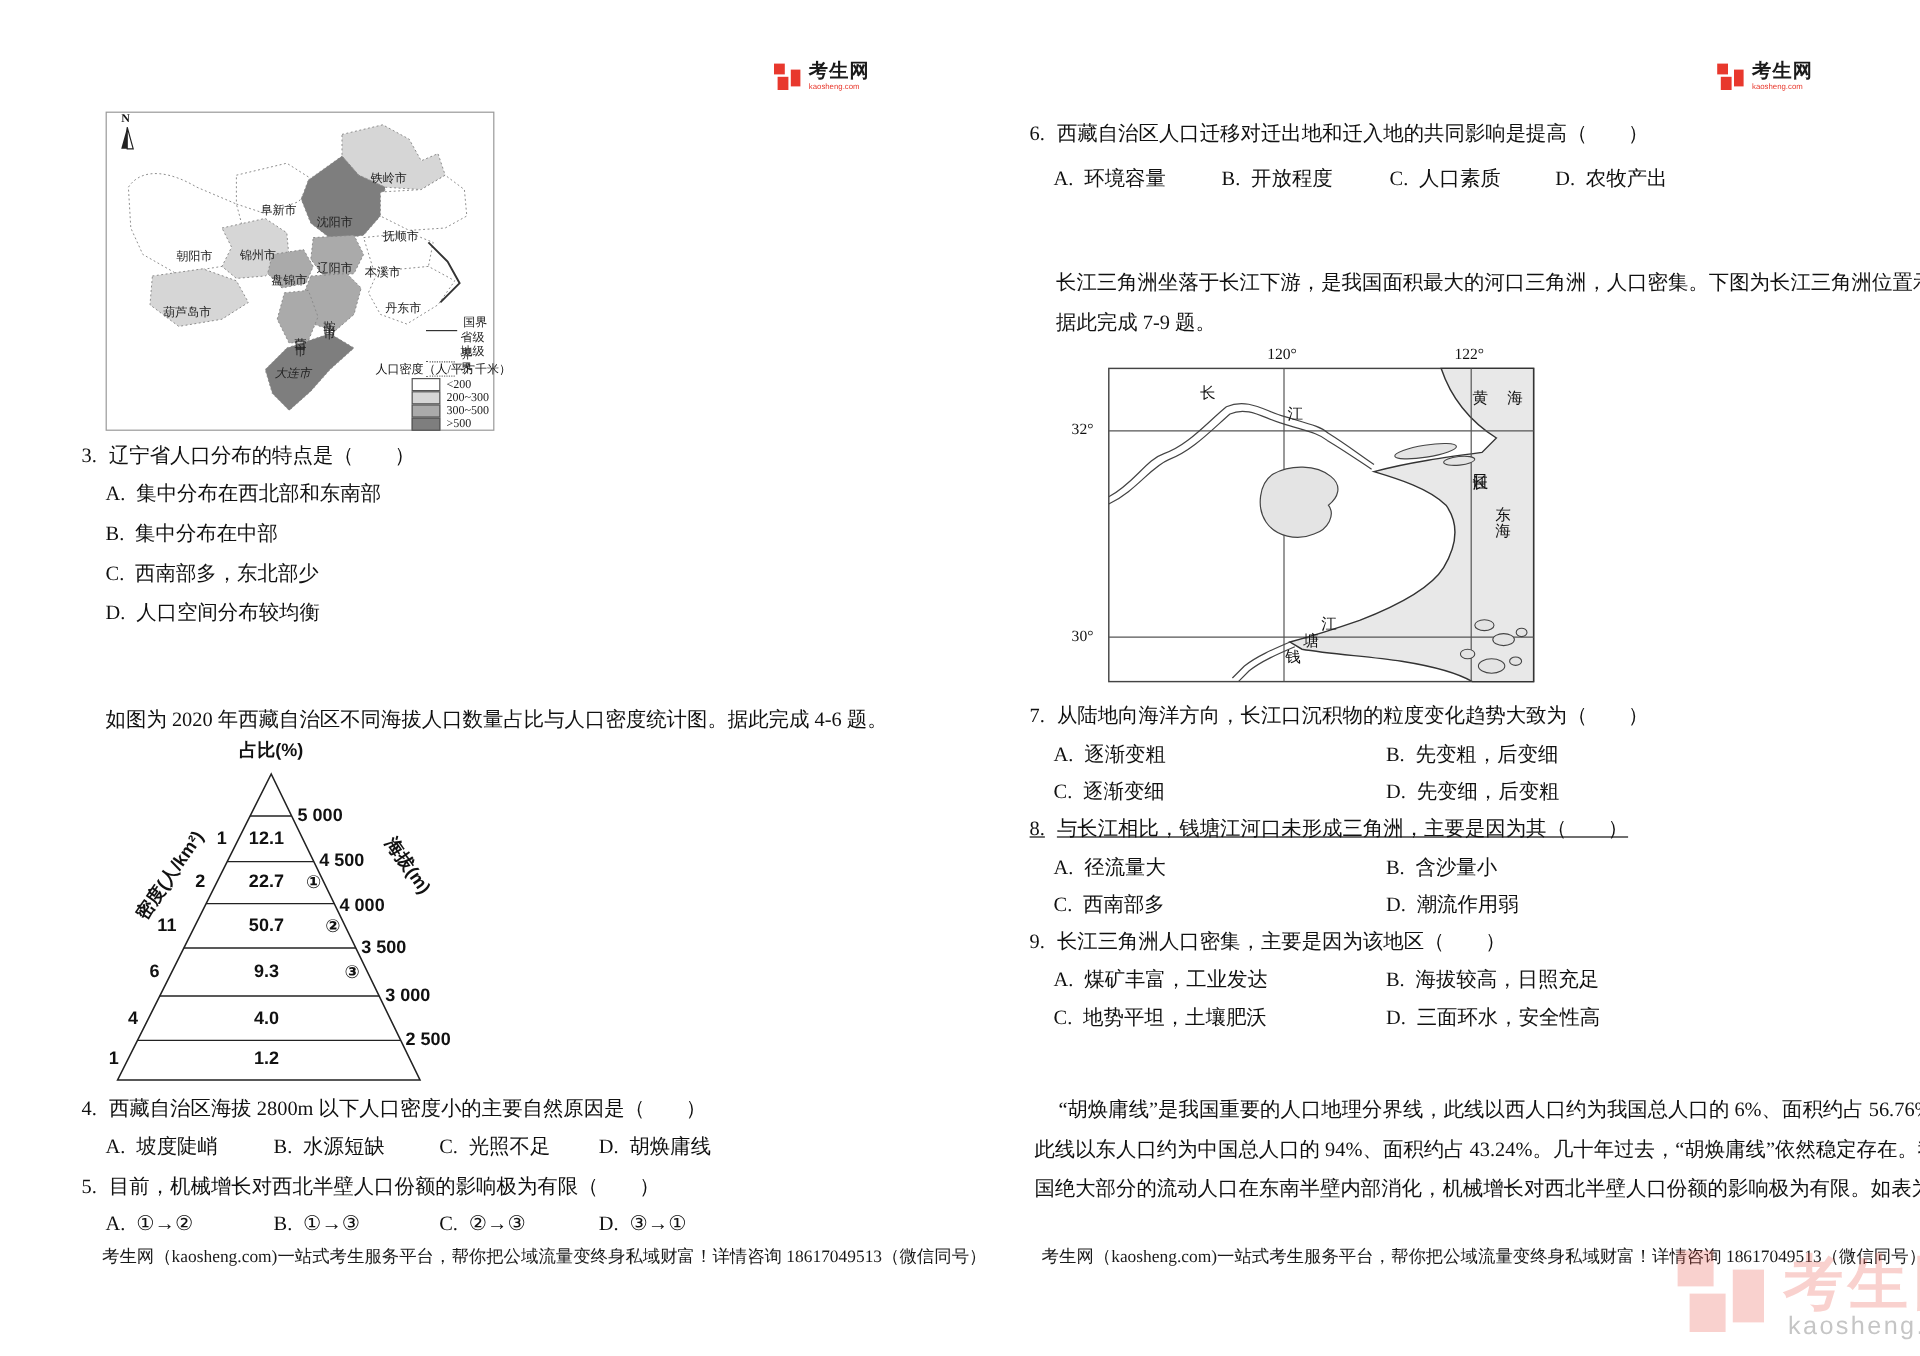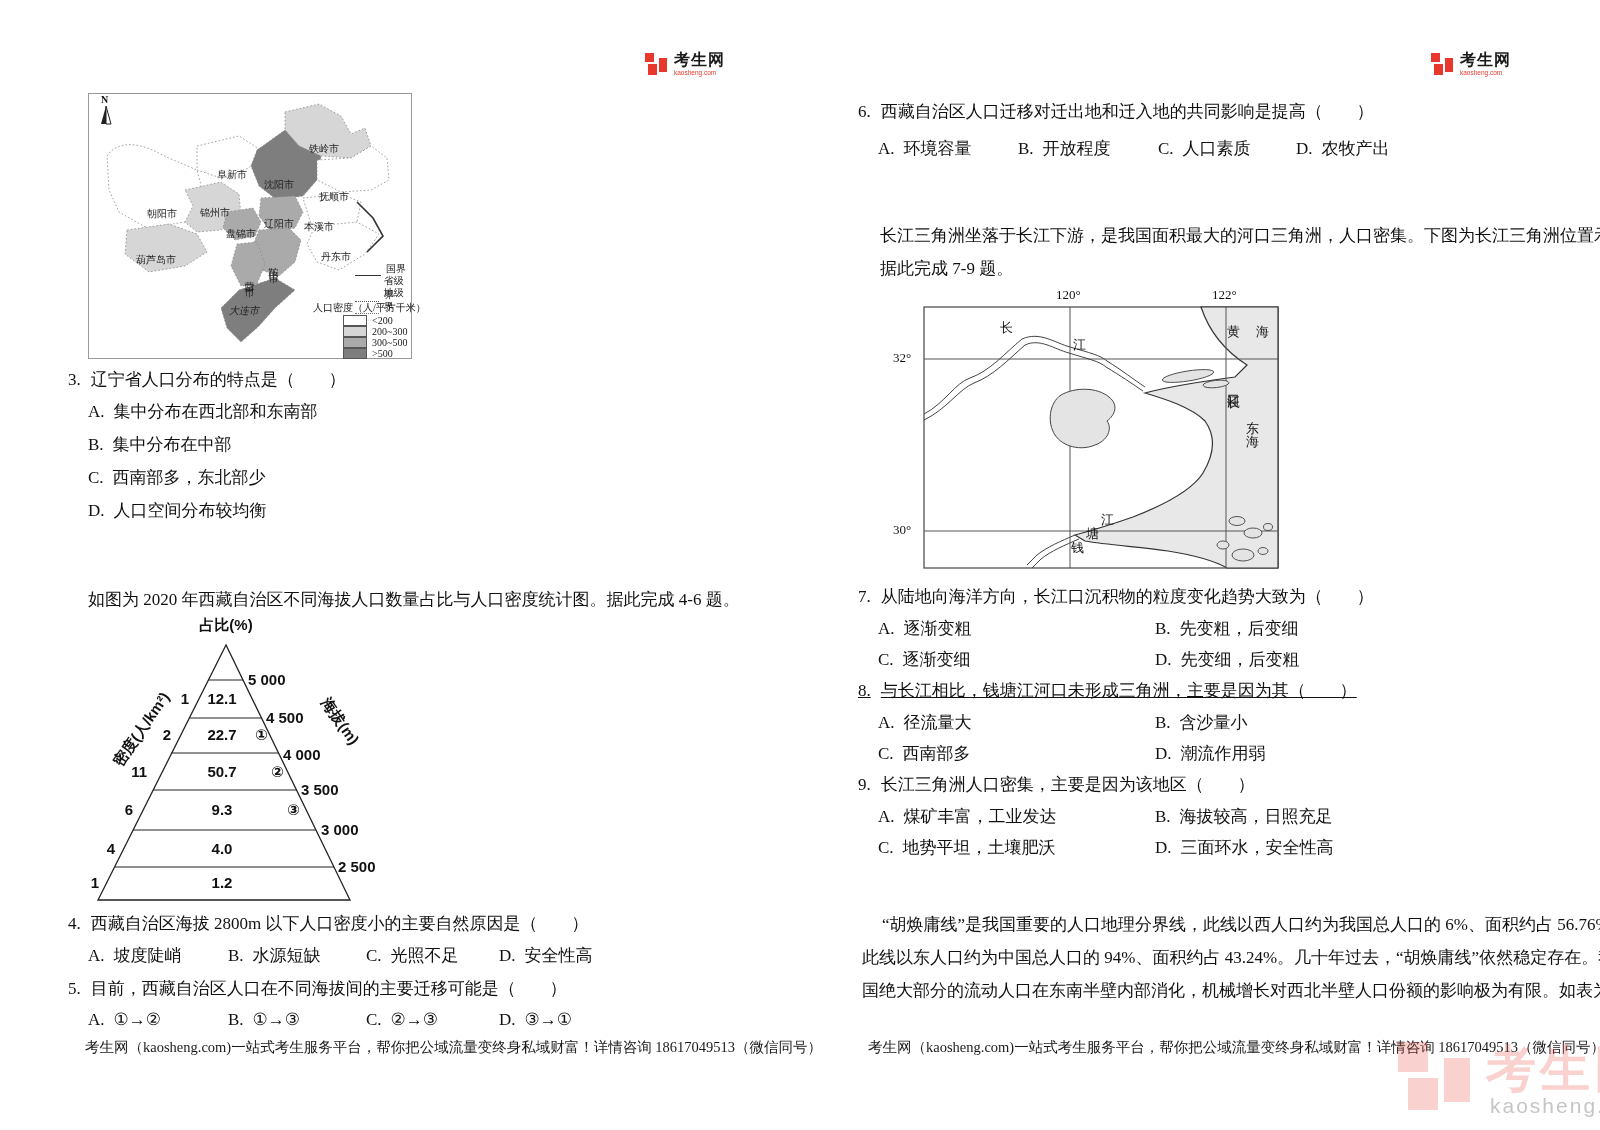--- a/index.html
+++ b/index.html
@@ -189,23 +189,23 @@
     <span class="pyt pyden" style="left:42px;top:151px;">11</span>
     <span class="pyt pyden" style="left:28px;top:189px;">6</span>
     <span class="pyt pyden" style="left:10px;top:228px;">4</span>
     <span class="pyt pyden" style="left:-6px;top:262px;">1</span>
   </div>
 
   <div class="abs q" style="left:68px;top:912px;"><span class="qnum">4.</span><span>西藏自治区海拔 2800m 以下人口密度小的主要自然原因是（　　）</span></div>
   <div class="abs q opt" style="left:88px;top:944px;"><span class="lbl">A.</span><span>坡度陡峭</span></div>
   <div class="abs q opt" style="left:228px;top:944px;"><span class="lbl">B.</span><span>水源短缺</span></div>
   <div class="abs q opt" style="left:366px;top:944px;"><span class="lbl">C.</span><span>光照不足</span></div>
-  <div class="abs q opt" style="left:499px;top:944px;"><span class="lbl">D.</span><span>安全性高</span></div>
-
-  <div class="abs q" style="left:68px;top:977px;"><span class="qnum">5.</span><span>目前，西藏自治区人口在不同海拔间的主要迁移可能是（　　）</span></div>
+  <div class="abs q opt" style="left:499px;top:944px;"><span class="lbl">D.</span><span>胡焕庸线</span></div>
+
+  <div class="abs q" style="left:68px;top:977px;"><span class="qnum">5.</span><span>目前，机械增长对西北半壁人口份额的影响极为有限（　　）</span></div>
   <div class="abs q opt" style="left:88px;top:1009px;"><span class="lbl">A.</span><span>①→②</span></div>
   <div class="abs q opt" style="left:228px;top:1009px;"><span class="lbl">B.</span><span>①→③</span></div>
   <div class="abs q opt" style="left:366px;top:1009px;"><span class="lbl">C.</span><span>②→③</span></div>
   <div class="abs q opt" style="left:499px;top:1009px;"><span class="lbl">D.</span><span>③→①</span></div>
 
   <div class="abs footer" style="left:85px;top:1038px;">考生网（kaosheng.com)一站式考生服务平台，帮你把公域流量变终身私域财富！详情咨询 18617049513（微信同号）</div>
 
   <div class="abs q" style="left:858px;top:100px;"><span class="qnum">6.</span><span>西藏自治区人口迁移对迁出地和迁入地的共同影响是提高（　　）</span></div>
   <div class="abs q opt" style="left:878px;top:137px;"><span class="lbl">A.</span><span>环境容量</span></div>
   <div class="abs q opt" style="left:1018px;top:137px;"><span class="lbl">B.</span><span>开放程度</span></div>

